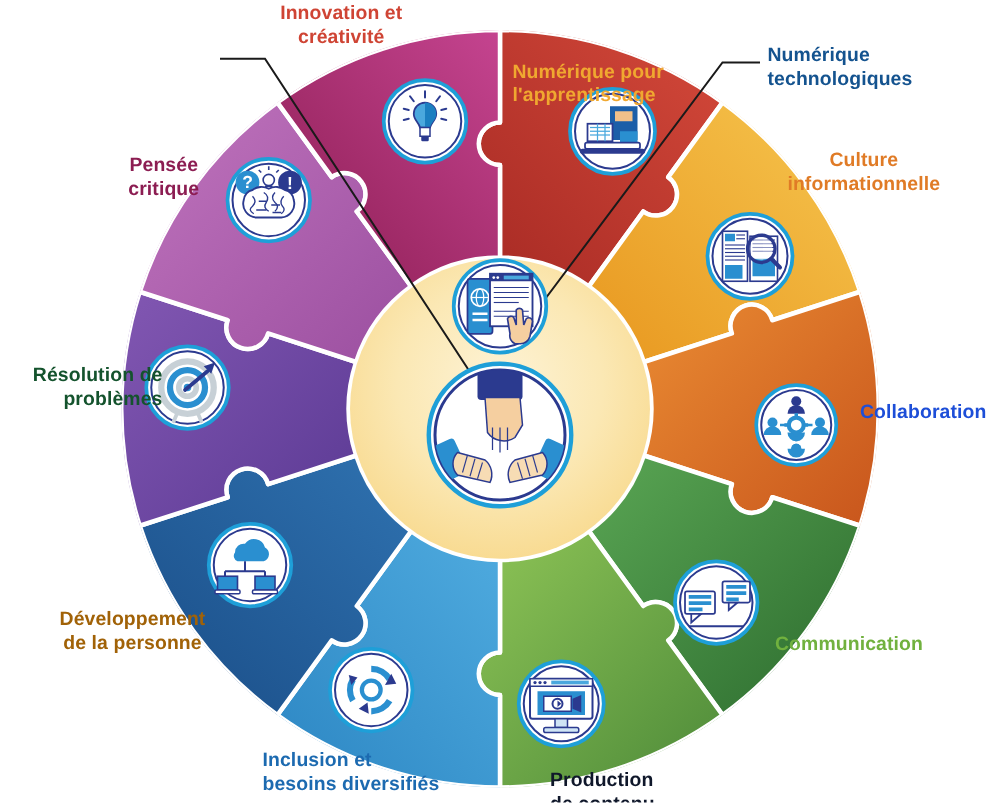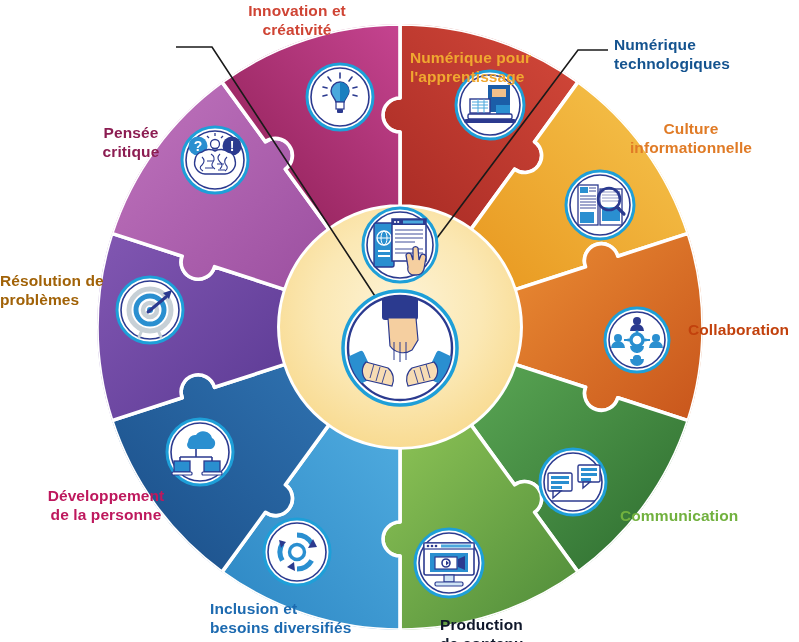--- a/index.html
+++ b/index.html
@@ -13,29 +13,29 @@
   #stage{position:absolute;left:0;top:0;width:799px;height:642px;}
   svg.wheel{position:absolute;left:0;top:0;width:799px;height:642px;}
   .label{
     position:absolute;
     font-weight:700;
     font-size:15.5px;
     line-height:1.22;
     letter-spacing:0.1px;
     white-space:pre-line;
   }
-  .lbl-innovation{left:232px;top:2px;width:130px;text-align:center;color:#cf4434;}
+  .lbl-innovation{left:208px;top:2px;width:130px;text-align:center;color:#cf4434;}
   .lbl-numerique{left:410px;top:2px;width:152px;color:#f0a830;margin-top:47px;}
   .lbl-citoyen{left:76px;top:38px;width:100px;text-align:center;color:#29abe2;}
   .lbl-habiletes{left:614px;top:36px;width:150px;text-align:left;color:#14538f;}
   .lbl-pensee{left:76px;top:124px;width:110px;text-align:center;color:#8c1d52;}
   .lbl-culture{left:610px;top:120px;width:162px;text-align:center;color:#e07b26;}
-  .lbl-resolution{left:0px;top:272px;width:130px;text-align:left;color:#a16207;}
-  .lbl-collaboration{left:688px;top:321px;width:112px;text-align:left;color:#c2410c;}
-  .lbl-developpement{left:26px;top:487px;width:160px;text-align:center;color:#be185d;}
+  .lbl-resolution{left:0px;top:292px;width:130px;text-align:right;color:#14532d;}
+  .lbl-collaboration{left:688px;top:321px;width:112px;text-align:left;color:#1d4ed8;}
+  .lbl-developpement{left:26px;top:487px;width:160px;text-align:center;color:#a16207;}
   .lbl-communication{left:620px;top:507px;width:126px;text-align:left;color:#71b13e;}
   .lbl-inclusion{left:210px;top:600px;width:168px;text-align:left;color:#1c6ab0;}
   .lbl-production{left:440px;top:600px;width:136px;text-align:left;color:#0f172a;margin-top:16px;}
 </style>
 </head>
 <body>
 
 <div id="stage">
 
   <svg class="wheel" viewBox="0 0 799 642">

